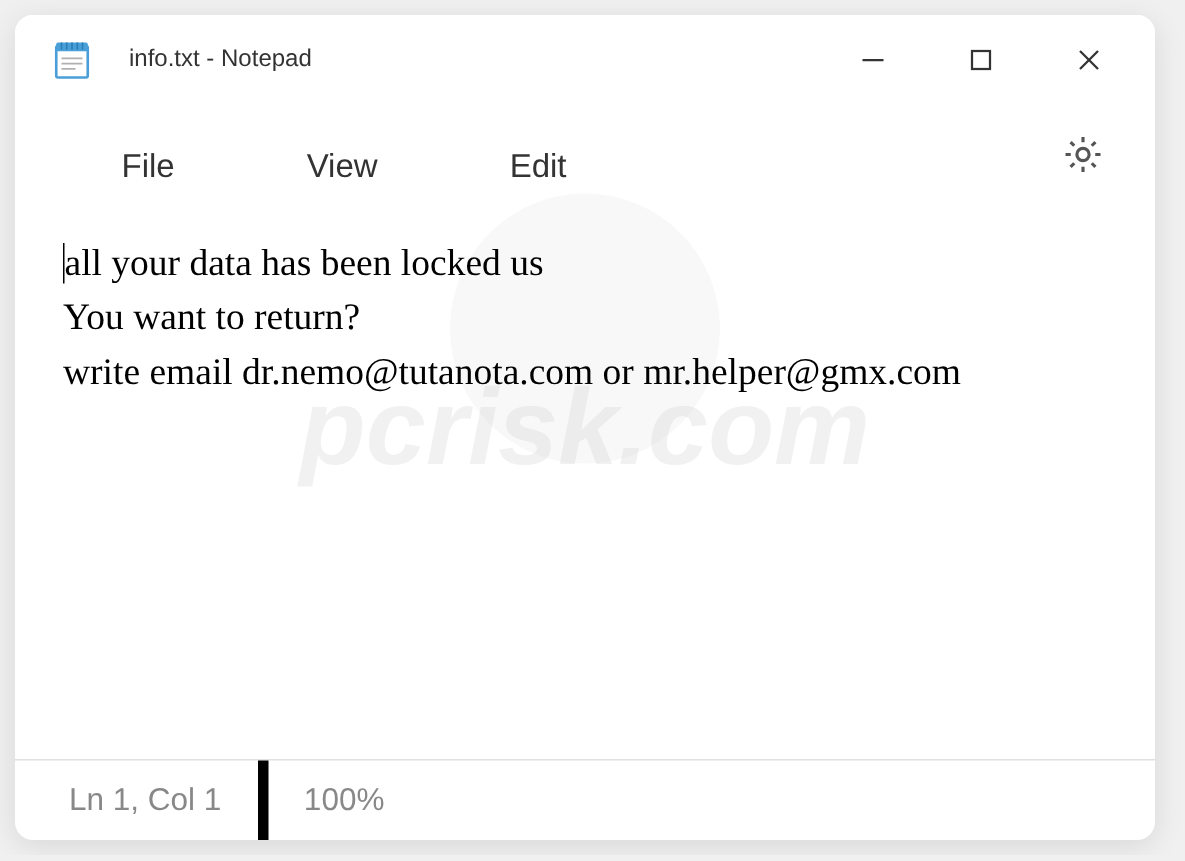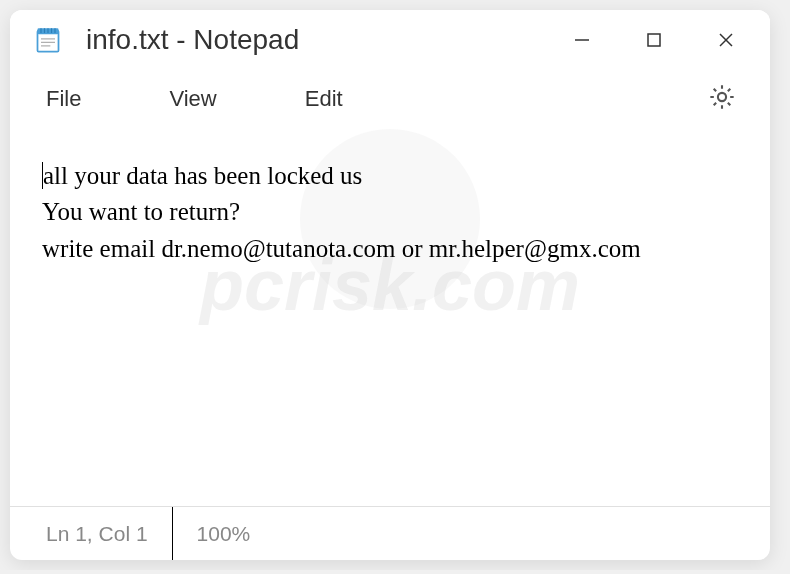--- a/index.html
+++ b/index.html
@@ -64,21 +64,21 @@
       margin-right: 24px;
       display: flex;
       align-items: center;
       justify-content: center;
     }
     .app-icon svg {
       width: 28px;
       height: 28px;
     }
     .title-text {
-      font-size: 28px;
+      font-size: 16px;
       color: #333;
       flex: 1;
     }
     .window-controls {
       display: flex;
       gap: 0;
     }
     .win-btn {
       width: 72px;
       height: 50px;
@@ -88,25 +88,26 @@
       cursor: pointer;
       background: transparent;
       border: none;
     }
     .win-btn svg {
       width: 18px;
       height: 18px;
     }
     .menubar {
       display: flex;
-      align-items: center;
+      align-items: flex-end;
       height: 58px;
       padding: 0 28px;
       position: relative;
       z-index: 2;
+      margin-left: 35px;
     }
     .menu-item {
       font-size: 22px;
       color: #333;
       margin-right: 72px;
       cursor: pointer;
       padding: 4px 8px;
     }
     .settings-btn {
       margin-left: auto;
@@ -140,21 +141,21 @@
       align-items: center;
       height: 54px;
       border-top: 1px solid #e0e0e0;
       font-size: 21px;
       color: #888;
       position: relative;
       z-index: 2;
     }
     .status-item {
       padding: 0 24px;
-      border-right: 1px solid #000000;
+      border-right: 7px solid #000000;
       height: 100%;
       display: flex;
       align-items: center;
     }
     .status-item:first-child {
       padding-left: 36px;
     }
     .status-item:last-child {
       border-right: none;
     }

